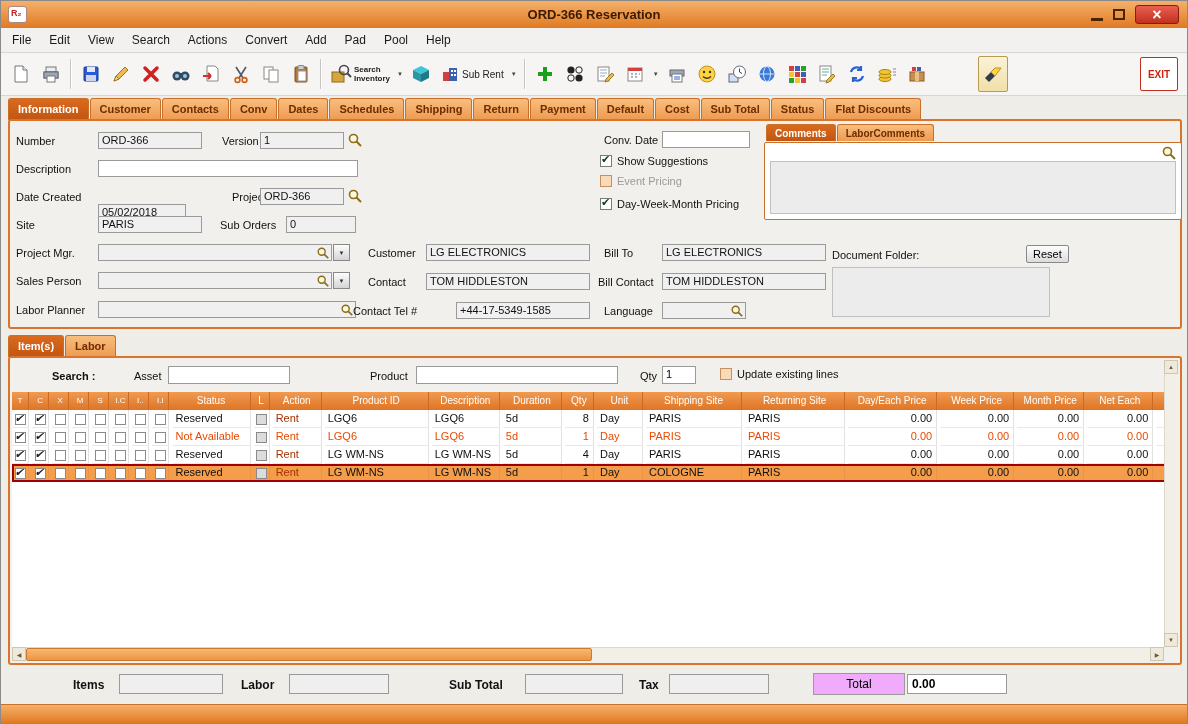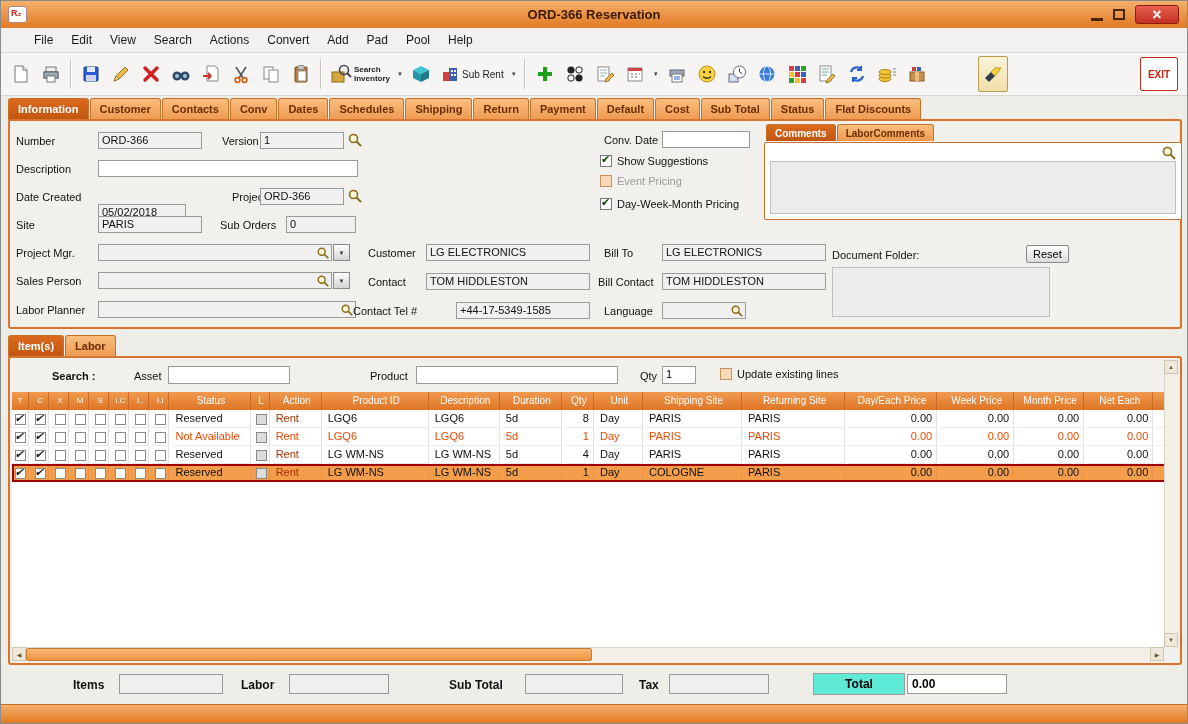--- a/index.html
+++ b/index.html
@@ -11,21 +11,21 @@
 .title{position:absolute;left:0;right:0;text-align:center;font-size:13px;font-weight:bold;color:#3A1A00}
 .appicon{margin-left:7px;width:19px;height:17px;background:#fff;border:1px solid #a88;border-radius:3px;position:relative;z-index:2}
 .appicon::after{content:"R₂";font-size:9px;color:#c22;position:absolute;left:2px;top:1px;font-weight:bold}
 .wbtns{margin-left:auto;display:flex;align-items:center;gap:10px;padding-right:8px;z-index:2}
 .wmin{width:12px;height:3px;background:#4A2300;margin-top:9px}
 .wmax{width:12px;height:11px;border:2px solid #4A2300}
 .wclose{width:44px;height:19px;background:linear-gradient(#E86050,#C23020);border:1px solid #8a1a10;border-radius:3px;color:#fff;display:flex;align-items:center;justify-content:center}
 .wclose::after{content:"×";font-size:16px;font-weight:bold;line-height:1}
 
 
-.menubar{position:absolute;top:27px;left:0;right:0;height:25px;background:#F2F1EF;border-bottom:1px solid #D8D6D2;display:flex;align-items:center;padding-left:24px}
+.menubar{position:absolute;top:27px;left:0;right:0;height:25px;background:#F2F1EF;border-bottom:1px solid #D8D6D2;display:flex;align-items:center;padding-left:2px}
 .mitem{font-size:12px;color:#1a1a1a;padding:3px 9px}
 
 
 .toolbar{position:absolute;top:52px;left:0;right:0;height:43px;background:#F6F5F3;border-bottom:1px solid #D8D6D2;display:flex;align-items:center;padding:0 5px}
 .tbtn{height:36px;min-width:30px;display:flex;align-items:center;justify-content:center;padding:0 2px}
 .tbtn.wide{gap:2px;padding:0 4px}
 .tsep{width:2px;height:30px;border-left:1px solid #C8C6C2;border-right:1px solid #fff;margin:0 4px}
 .ddseg{width:12px;height:34px;display:flex;align-items:center;justify-content:center}
 .ddseg::after{content:"▼";font-size:6px;color:#444}
 .two{display:flex;flex-direction:column;font-size:8px;font-weight:bold;color:#222;line-height:1.15}
@@ -90,21 +90,21 @@
 .hsb{position:absolute;left:2px;right:16px;bottom:2px;height:14px;background:#F2EFE7;border-top:1px solid #DDD8CC}
 .sbtn{position:absolute;width:14px;height:14px;background:#EFE9DB;border:1px solid #CFC6B0;display:flex;align-items:center;justify-content:center}
 .sbtn::after{font-size:6px;color:#6a5a3a}
 .ar-up::after{content:"▲"}.ar-dn::after{content:"▼"}.ar-lf::after{content:"◀"}.ar-rt::after{content:"▶"}
 .hthumb{position:absolute;left:14px;top:0;width:566px;height:13px;background:linear-gradient(#F7B874,#EE953F);border:1px solid #C87B2E;border-radius:2px}
 
 
 .summary{position:absolute;top:668px;left:0;right:0;height:36px}
 .slbl{position:absolute;font-size:12px;font-weight:bold;color:#111}
 .sfld{position:absolute;height:20px;border:1px solid #9a9a9a;background:#EFEFEF;font-size:12px;padding:2px 4px}
-.totalbox{position:absolute;border:1px solid #9a9a9a;background:#5eead4;text-align:center;font-weight:bold;font-size:12px;height:22px;line-height:20px}
+.totalbox{position:absolute;border:1px solid #9a9a9a;background:#f0abfc;text-align:center;font-weight:normal;font-size:12px;height:22px;line-height:20px}
 .totalfld{background:#fff;font-weight:bold}
 .statusbar{position:absolute;left:0;right:0;bottom:0;height:19px;background:linear-gradient(#F5B06B,#E07A22);border-top:1px solid #C8702A}
 svg{display:block}
 </style>
 </head>
 <body>
 
 <div class="window">
 
   <div class="titlebar">

